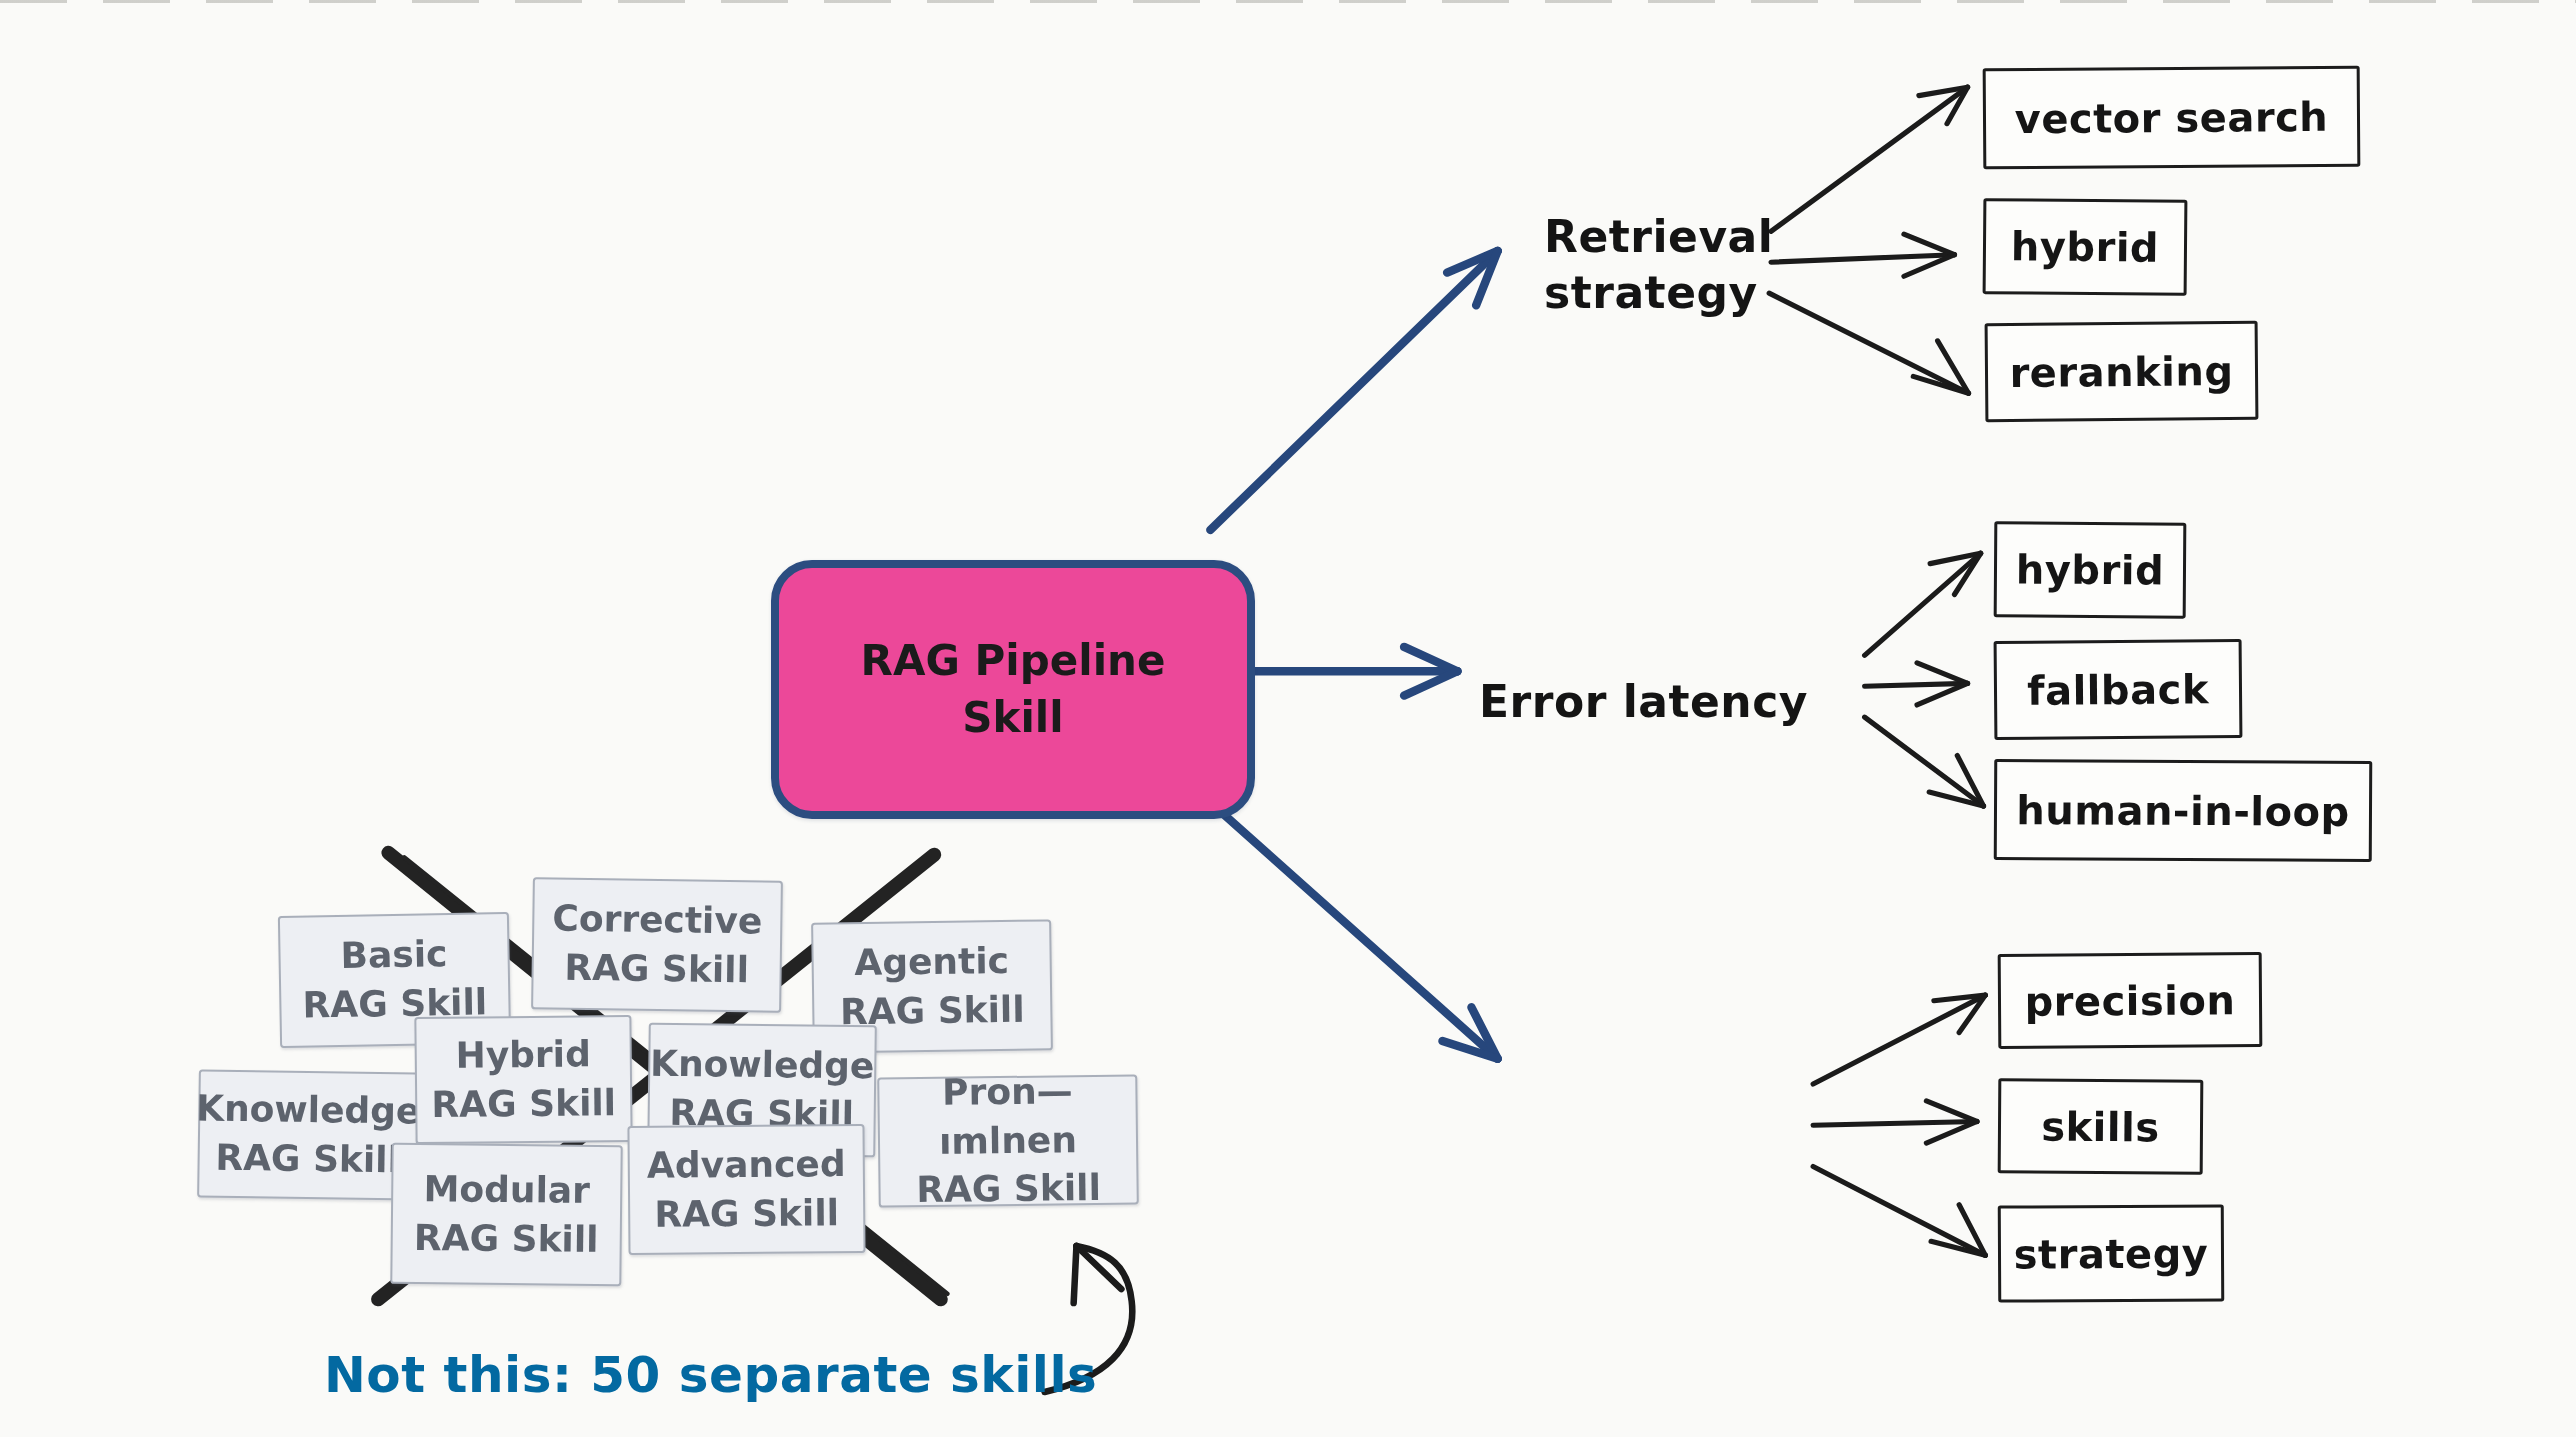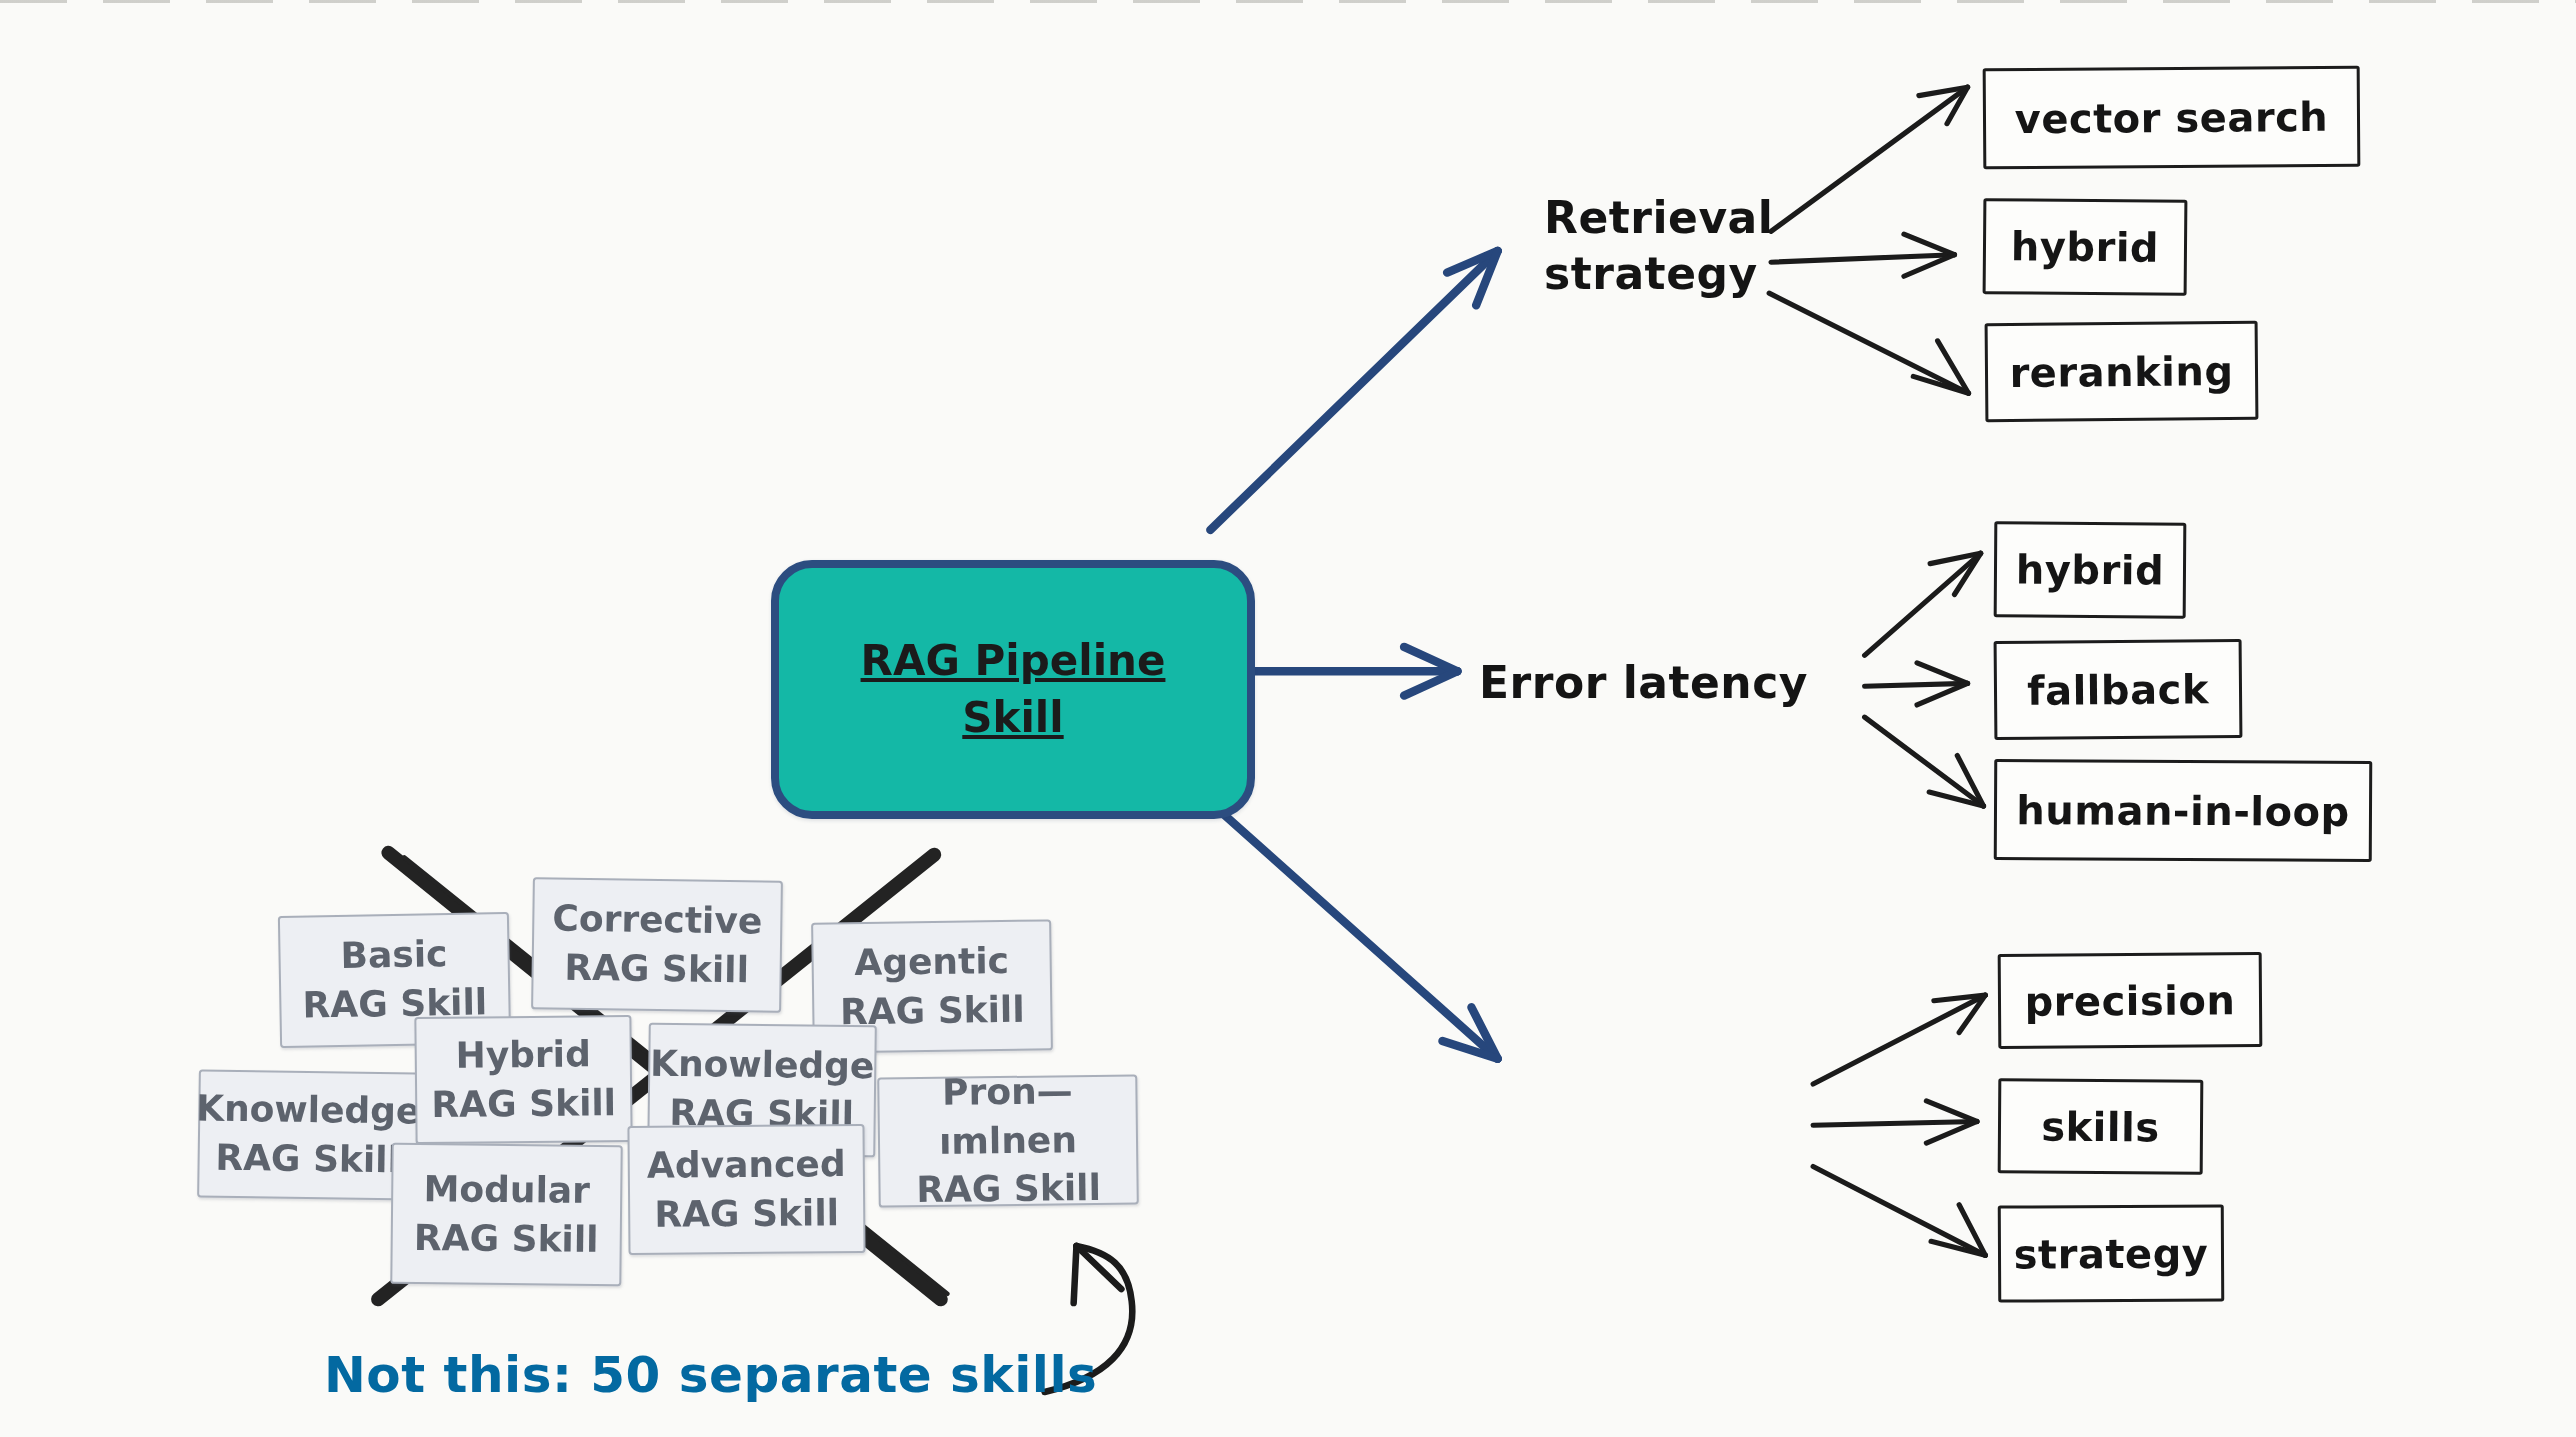--- a/index.html
+++ b/index.html
@@ -15,30 +15,31 @@
     position:absolute;top:0;left:0;width:100%;height:2.8px;
     background:repeating-linear-gradient(90deg,#bdbdb8 0 67px,transparent 67px 103px);
     opacity:.7;
   }
   svg.arrows{position:absolute;inset:0;}
   .pre{white-space:pre-line;}
 
   
   .central{
     position:absolute;left:771px;top:560px;width:468px;height:243px;
-    border:8.4px solid #2c4d80;border-radius:41px;background:#14b8a6;
+    border:8.4px solid #2c4d80;border-radius:41px;background:#ec4899;
     display:flex;align-items:center;justify-content:center;
     box-shadow:0 1.9px 3.7px rgba(40,60,90,.12);
-    text-align:center;font-size:42px;font-weight:bold;line-height:1.35;text-decoration:underline;
+    text-align:center;font-size:42px;font-weight:bold;line-height:1.35;
   }
 
   
   .branch{
     position:absolute;font-size:44px;font-weight:bold;line-height:1.28;color:#141414;
     letter-spacing:0.5px;
+    margin-top:19px;
   }
   .branch.retrieval{left:1544px;top:190px;}
   .branch.error{left:1479px;top:655px;}
   .branch.evaluation{left:1537px;top:1097px;}
 
   
   .leaf{
     position:absolute;
     border:3.7px solid #1c1c1c;border-radius:2.8px;background:#fdfdfb;
     display:flex;align-items:center;justify-content:center;

